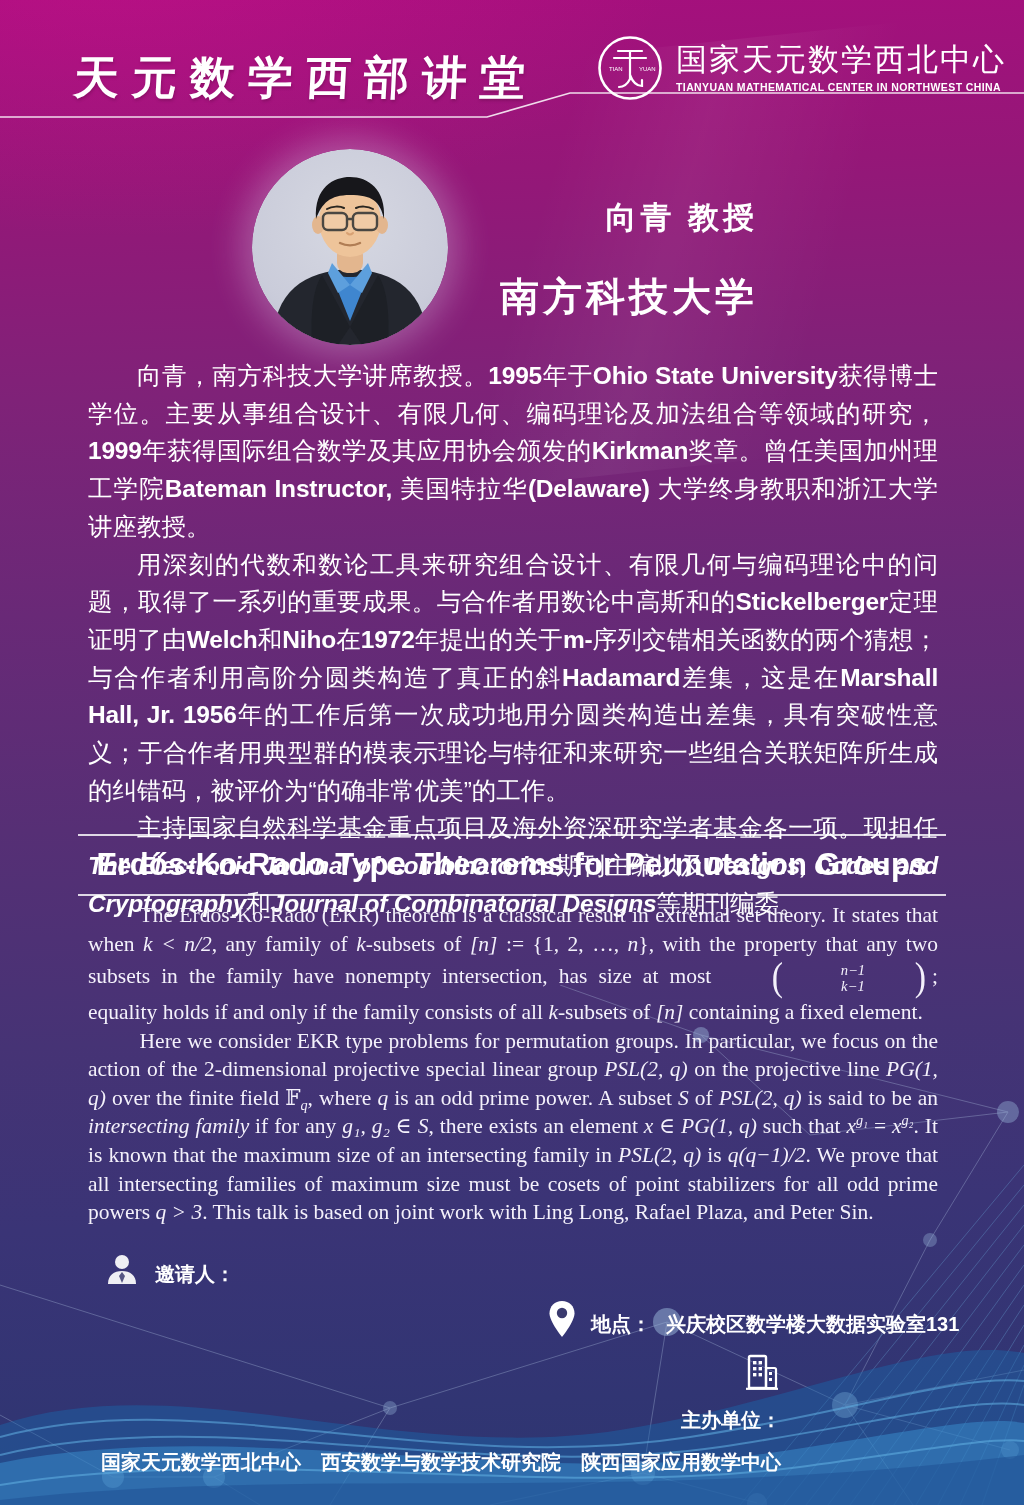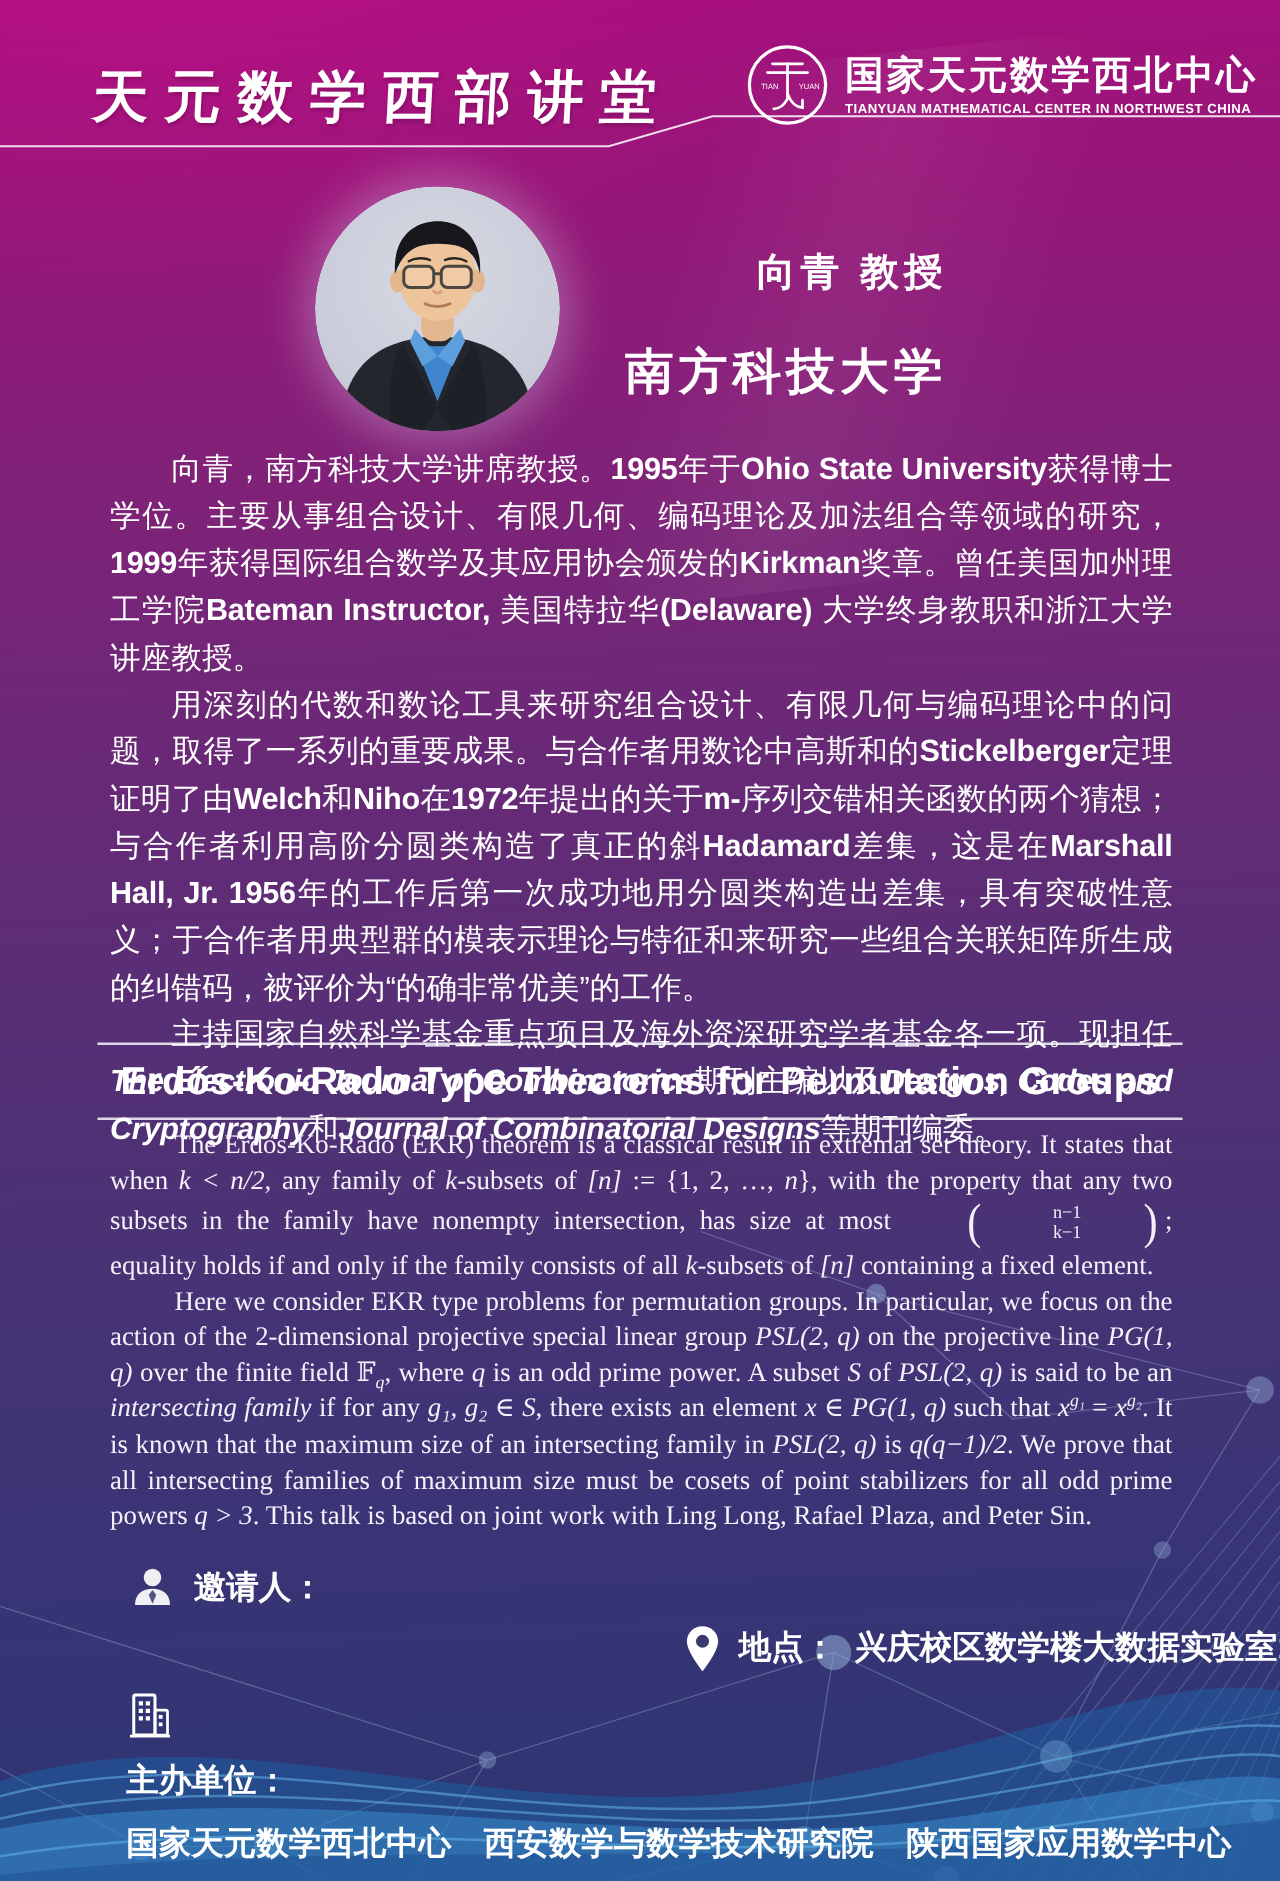--- a/index.html
+++ b/index.html
@@ -17,21 +17,21 @@
   }
   .deco{position:absolute;left:0;top:985px;z-index:0;pointer-events:none;}
   .layer{position:absolute;z-index:1;}
 
   
   .header-title{left:74px;top:48px;font-size:45px;font-weight:800;letter-spacing:13px;
     text-shadow:1px 2px 3px rgba(60,0,40,.25);transform:skewX(-3deg);}
   .logo{left:597px;top:35px;display:flex;align-items:center;gap:13px;}
   .logo-circle{width:66px;height:66px;flex:0 0 66px;}
   .org{display:flex;flex-direction:column;}
-  .org-zh{font-size:31px;font-weight:700;letter-spacing:2px;line-height:1.1;}
+  .org-zh{font-size:31px;font-weight:400;letter-spacing:2px;line-height:1.1;}
   .org-en{font-size:10.5px;font-weight:700;letter-spacing:.4px;margin-top:4px;}
   .divider-svg{position:absolute;left:0;top:0;z-index:1;}
 
   
   .photo{left:252px;top:149px;width:196px;height:196px;border-radius:50%;overflow:hidden;
     box-shadow:0 0 34px 10px rgba(224,214,236,.33);}
   .speaker{left:500px;top:197px;}
   .speaker-name{font-size:31px;font-weight:800;letter-spacing:4px;text-align:right;}
   .speaker-affil{font-size:39px;font-weight:800;letter-spacing:4px;margin-top:31px;}
 
@@ -52,24 +52,24 @@
   .abstract{left:88px;top:901px;width:850px;color:#f4f1fb;
     font-family:"Liberation Serif","DejaVu Serif",serif;font-size:21.5px;line-height:28.6px;text-align:justify;}
   .abstract p{margin:0;text-indent:2.4em;}
   .sg-r{}
   .sg-m,.sg-i{font-style:italic;}
   .sg-sup{font-style:italic;vertical-align:super;font-size:.66em;line-height:0;}
   .sg-sub{font-style:italic;vertical-align:sub;font-size:.66em;line-height:0;}
   .binom{display:inline-flex;align-items:center;vertical-align:middle;line-height:1;margin:0 1px;}
   .binom .paren{font-size:1.85em;font-weight:400;transform:scaleX(.85);}
   .binom .bcol{display:inline-flex;flex-direction:column;align-items:center;
-    font-size:.68em;line-height:1.12;padding:0 1px;}
-
-  
-  .frow{position:absolute;z-index:1;display:flex;align-items:flex-start;gap:15px;font-size:26px;white-space:nowrap;}
+    font-size:.68em;font-style:italic;line-height:1.12;padding:0 1px;}
+
+  
+  .frow{position:absolute;z-index:1;display:flex;align-items:flex-end;gap:15px;font-size:20px;white-space:nowrap;}
   .frow .ficon{flex:0 0 auto;display:flex;}
   .frow .label{font-weight:800;}
   .frow .value{font-weight:600;}
   .frow1{left:104px;top:1252px;}
   .frow2{left:104px;top:1303px;}
   .frow2b{left:548px;top:1300px;}
   .frow3{left:101px;top:1352px;flex-direction:column;}
 </style>
 </head>
 <body>

